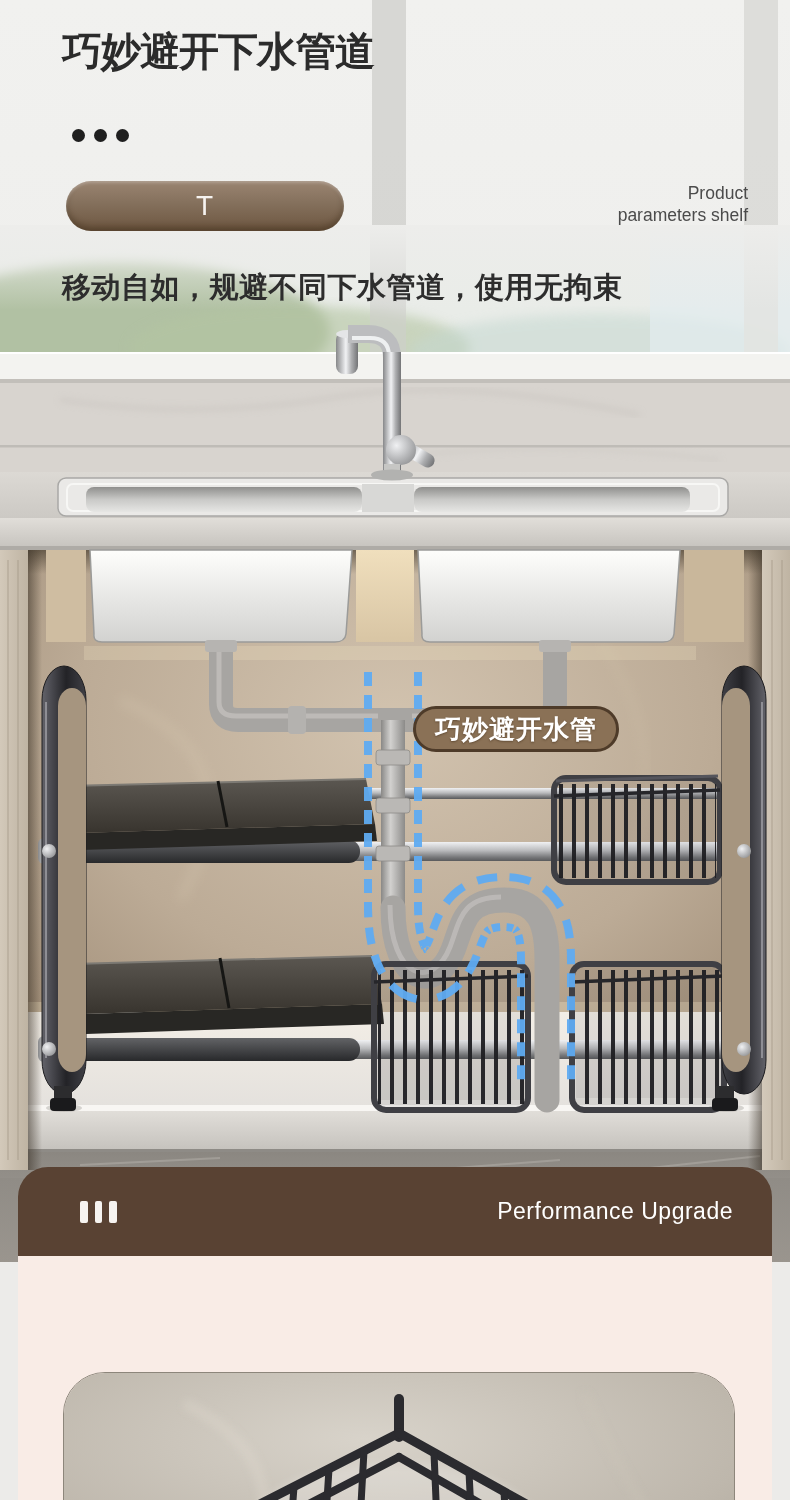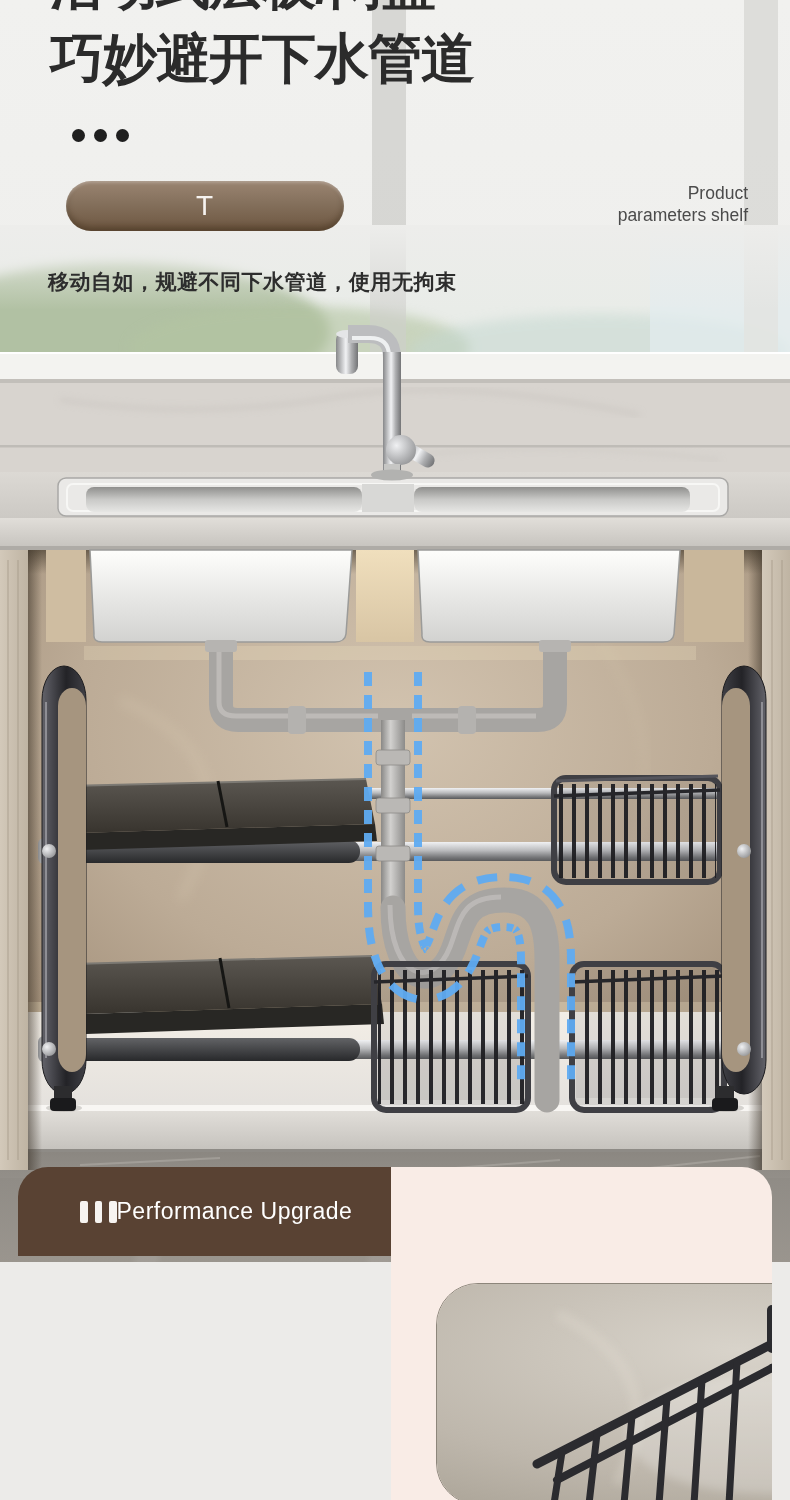--- a/index.html
+++ b/index.html
@@ -5,52 +5,52 @@
   html,body{margin:0;padding:0;background:#dfdfdd;}
   #stage{position:relative;width:790px;height:1500px;overflow:hidden;
          background:linear-gradient(180deg,#f1f1ef 0%,#ebebe9 60%,#e9e9e7 100%);
          font-family:"Liberation Sans","DejaVu Sans",sans-serif;}
   .abs{position:absolute;}
   
   .frame-band{top:0;height:225px;z-index:1;}
   .band-a{left:372px;width:34px;background:rgba(178,178,173,.40);}
   .band-b{left:744px;width:34px;background:rgba(198,198,193,.45);}
   
-  .h1{left:50px;color:#2b2b2b;font-weight:bold;font-size:54px;line-height:1.05;
+  .h1{left:62px;color:#2b2b2b;font-weight:bold;font-size:40px;line-height:1.05;
       letter-spacing:-1px;white-space:nowrap;z-index:3;}
   .h1a{top:-44px;}
   .h1b{top:30px;}
   .dots{left:72px;top:129px;display:flex;gap:9px;z-index:3;}
   .dots i{width:13px;height:13px;border-radius:50%;background:#1f1f1f;display:block;}
   .badge{left:66px;top:181px;width:278px;height:50px;border-radius:26px;z-index:3;
          background:linear-gradient(180deg,#9a8471 0%,#84705c 45%,#6d5640 100%);
          box-shadow:inset 0 2px 3px rgba(255,255,255,.25), inset 0 -4px 6px rgba(40,25,10,.35);
          display:flex;align-items:center;justify-content:center;color:#f6f3f0;
          font-size:20px;letter-spacing:2px;}
   .badge .init{font-size:28px;letter-spacing:1px;}
   .note{right:42px;top:183px;text-align:right;color:#4b4b4b;font-size:17.5px;
         line-height:21.5px;z-index:3;margin-left:27px;}
-  .subtitle{left:48px;top:268px;font-size:21px;font-weight:bold;color:#2d2d2d;
+  .subtitle{left:62px;top:268px;font-size:29px;font-weight:bold;color:#2d2d2d;
             letter-spacing:.5px;white-space:nowrap;z-index:3;}
   
   #scene{left:0;top:225px;z-index:2;}
   .callout{left:413px;top:706px;width:200px;height:40px;z-index:4;
            background:#8a7156;border:3px solid #4e3b29;border-radius:23px;
            display:flex;align-items:center;justify-content:center;
            color:#fff;font-size:26px;font-weight:bold;letter-spacing:1px;
            text-shadow:0 1px 2px rgba(60,40,20,.5);}
   
   .marble-extend{left:0;top:1178px;width:790px;height:84px;z-index:2;
       background:
         linear-gradient(100deg,transparent 0 18%,rgba(255,255,255,.07) 19% 21%,transparent 22% 47%,rgba(255,255,255,.06) 48% 50%,transparent 51% 78%,rgba(0,0,0,.05) 79% 81%,transparent 82%),
         linear-gradient(180deg,#908c86 0%,#9a958e 100%);}
   .bottom-bg{left:0;top:1262px;width:790px;height:238px;background:#ecebe9;z-index:2;}
   
   .card{left:18px;top:1167px;width:754px;height:333px;z-index:5;
-        border-radius:30px 30px 0 0;overflow:hidden;display:flex;}
+        border-radius:30px 30px 0 0;overflow:hidden;display:flex;flex-direction:column;}
   .card-header{height:89px;background:#594233;display:flex;align-items:center;
                padding:0 39px 0 62px;box-sizing:border-box;}
   .bars{display:flex;gap:7px;height:22px;align-items:stretch;}
   .bars i{width:7.5px;background:#f7f4f1;border-radius:2px;display:block;}
   .card-title{margin-left:auto;color:#ffffff;font-size:23px;font-weight:400;
               letter-spacing:.5px;}
   .card-body{flex:1;background:#f9ece6;position:relative;}
   .inner-photo{position:absolute;left:45px;top:116px;width:670px;height:220px;
                border-radius:42px;overflow:hidden;border:1px solid #8d867b;}
 </style>
@@ -352,20 +352,21 @@
       <circle cx="744" cy="1049" r="7" fill="url(#gJoint)"></circle>
       <g>
         <rect x="54" y="1086" width="18" height="14" fill="#2c2c2e"></rect>
         <rect x="50" y="1098" width="26" height="13" rx="4" fill="#1a1a1c"></rect>
         <rect x="716" y="1086" width="18" height="14" fill="#2c2c2e"></rect>
         <rect x="712" y="1098" width="26" height="13" rx="4" fill="#1a1a1c"></rect>
       </g>
     </g>
   </svg>
 
+  <div class="abs callout">巧妙避开水管</div>
 
   <div class="abs marble-extend"></div>
   <div class="abs bottom-bg"></div>
 
   <div class="abs card">
     <div class="card-header">
       <div class="bars">
           <i></i>
           <i></i>
           <i></i>

